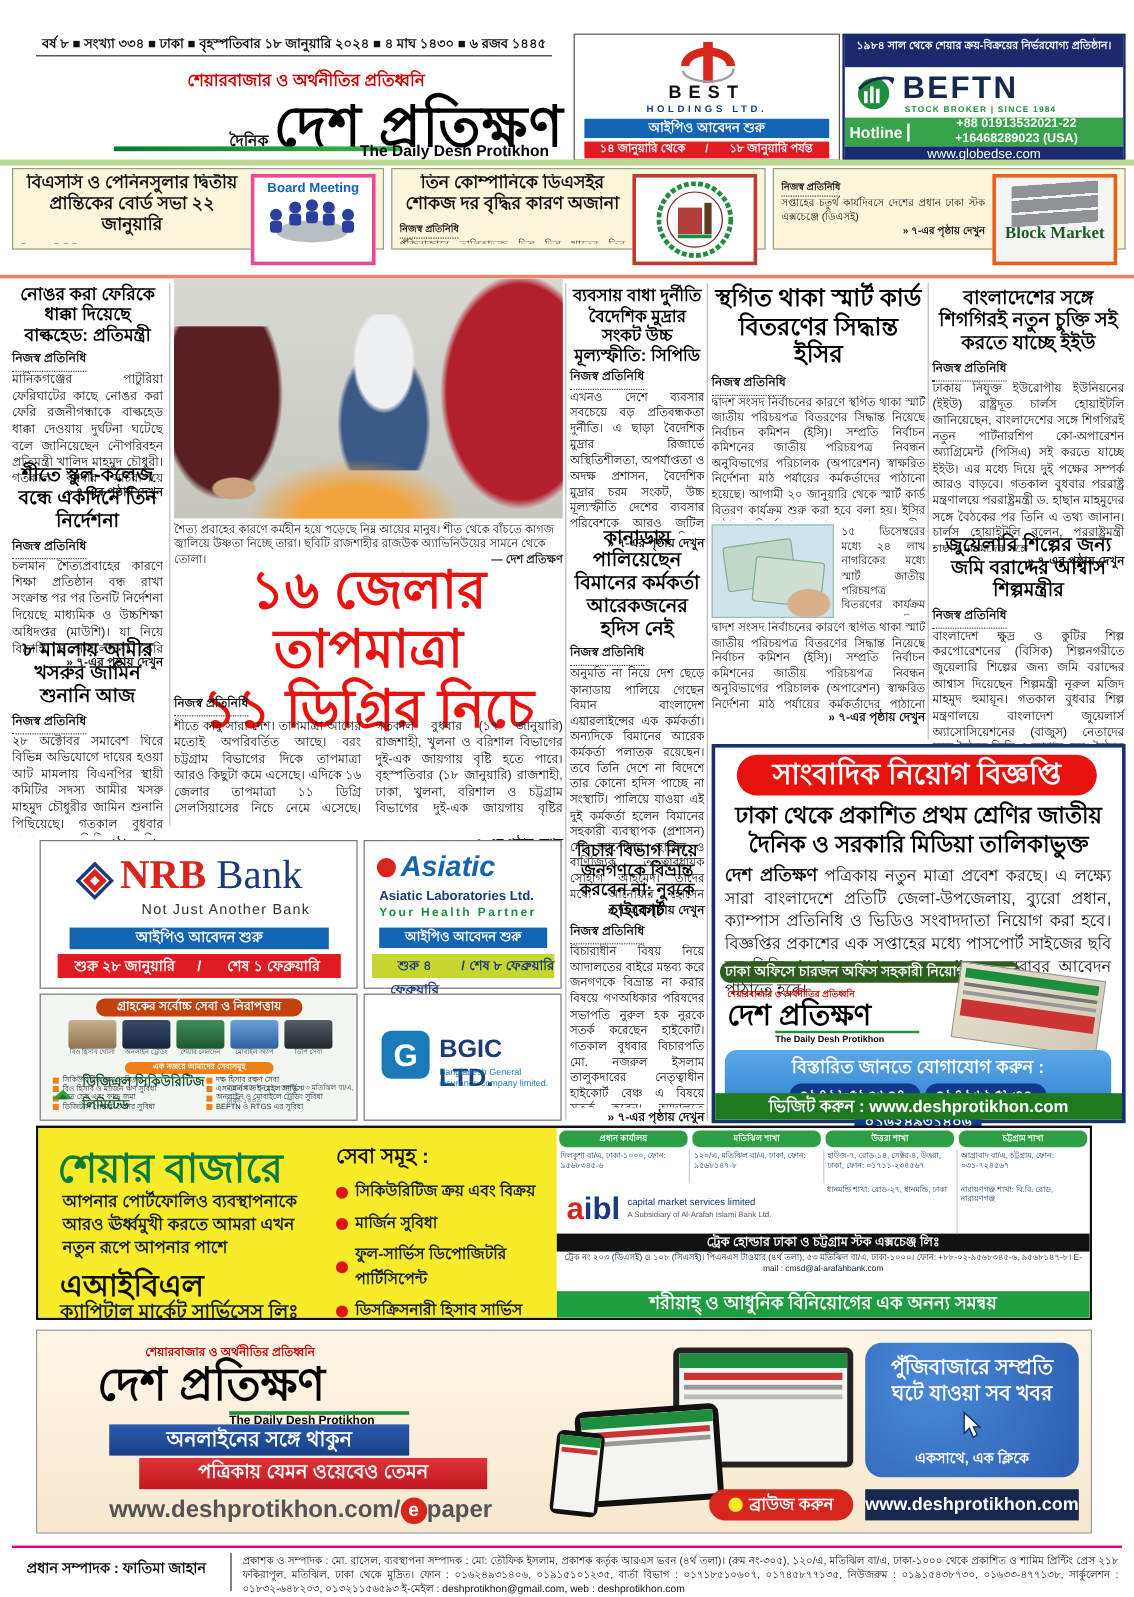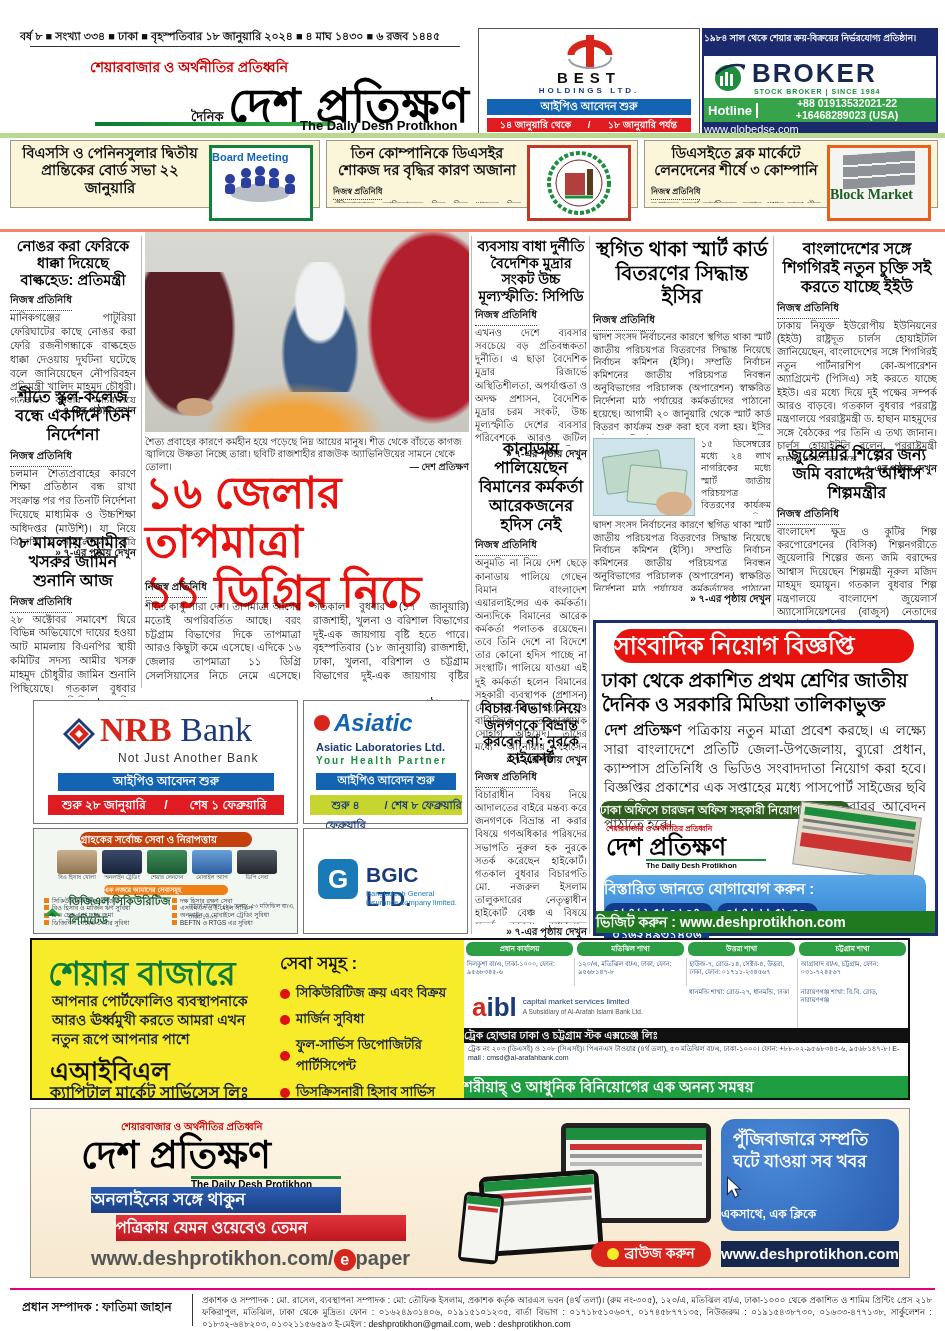--- a/index.html
+++ b/index.html
@@ -1,19 +1,19 @@
 <!DOCTYPE html>
 <html><head>
 <meta charset="utf-8">
 <style>
   html,body{margin:0;padding:0;background:#ffffff;}
   #page{position:relative;width:945px;height:1331px;background:#ffffff;overflow:hidden;
         font-family:"Liberation Sans","DejaVu Sans",sans-serif;color:#111;}
   .abs{position:absolute;}
-  .ctr{text-align:left;}
+  .ctr{text-align:center;}
   .hl{font-weight:bold;line-height:1.18;text-align:center;color:#000;}
   .byline{font-weight:bold;font-size:10px;border-bottom:1px dotted #444;display:inline-block;padding-bottom:1px;}
   .body{font-size:10.3px;line-height:1.34;text-align:justify;overflow:hidden;}
   .cont{font-weight:bold;font-size:10px;text-align:right;}
   .vline{position:absolute;width:1px;background:#bbb;}
   .teaser{position:absolute;top:140px;height:68px;background:#fbf5d9;border:1px solid #9a9a87;box-sizing:border-box;display:flex;padding:4px 6px;gap:6px;}
   .teaser .txt{flex:1;overflow:hidden;}
   .teaser h3{margin:0;font-size:14.5px;line-height:1.2;text-align:center;font-weight:bold;}
   .teaser .tb{font-size:8.5px;line-height:1.3;text-align:justify;}
   .teaser .tc{font-size:8.5px;font-weight:bold;text-align:right;}
@@ -65,42 +65,42 @@
   <div class="adbox" style="left:702px;top:28px;width:236px;height:106px;border:2px solid #1a2a6c;">
     <div class="abs ctr" style="left:0;top:0;width:100%;height:26px;background:#1a2a6c;color:#fff;font-size:9px;font-weight:bold;line-height:1.35;padding-top:2px;box-sizing:border-box;" data-bind="ad_globe.header">১৯৮৪ সাল থেকে শেয়ার ক্রয়-বিক্রয়ের নির্ভরযোগ্য প্রতিষ্ঠান।</div>
     <svg class="abs" style="left:8px;top:30px;" width="36" height="32" viewBox="0 0 36 32">
       <circle cx="16" cy="18" r="13" fill="#1e8e3e"></circle>
       <rect x="8" y="16" width="3" height="10" fill="#fff"></rect>
         <rect x="13" y="12" width="3" height="14" fill="#fff"></rect>
         <rect x="18" y="14" width="3" height="12" fill="#fff"></rect>
       <path d="M4 14 Q 16 2 33 6" fill="none" stroke="#16284e" stroke-width="2.5"></path>
       <path d="M33 6 l-5 0 l4 4 z" fill="#16284e"></path>
     </svg>
-    <div class="abs" style="left:48px;top:28px;font-size:26px;font-weight:bold;color:#16284e;letter-spacing:2px;" data-bind="ad_globe.brand">BROKER</div>
+    <div class="abs" style="left:48px;top:28px;font-size:26px;font-weight:bold;color:#16284e;letter-spacing:2px;" data-bind="ad_globe.brand">BEFTN</div>
     <div class="abs" style="left:50px;top:58px;font-size:7px;font-weight:bold;color:#1e8e3e;letter-spacing:1px;" data-bind="ad_globe.sub">STOCK BROKER  |  SINCE 1984</div>
     <div class="abs" style="left:0;top:68px;width:100%;height:24px;background:#37a34a;color:#fff;display:flex;align-items:center;">
       <span style="font-size:13px;font-weight:bold;padding:0 4px;border-right:2px solid #fff;" data-bind="ad_globe.hotline_label">Hotline</span>
       <span style="flex:1;text-align:center;font-size:10.5px;font-weight:bold;line-height:1.1;">
         <span data-bind="ad_globe.phone1">+88 01913532021-22</span><br>
         <span data-bind="ad_globe.phone2">+16468289023 (USA)</span>
       </span>
     </div>
     <div class="abs ctr" style="left:0;top:92px;width:100%;height:14px;background:#1a2a6c;color:#fff;font-size:11px;font-weight:normal;line-height:14px;" data-bind="ad_globe.web">www.globedse.com</div>
   </div>
 
   <div class="abs" style="left:0;top:133px;width:945px;height:5px;background:#b9da8e;"></div>
 
   <div class="teaser" style="left:10px;width:310px;">
     <div class="txt">
       <h3 data-bind="teasers.0.headline">বিএসসি ও পেনিনসুলার দ্বিতীয় প্রান্তিকের বোর্ড সভা ২২ জানুয়ারি</h3>
       <span class="byline" style="font-size:8px;" data-bind="common.byline">নিজস্ব প্রতিনিধি</span>
       <div class="tb" data-bind="teasers.0.body">পুঁজিবাজারে তালিকাভুক্ত ভিন্ন ভিন্ন খাতের দুই কোম্পানির বোর্ড সভার তারিখ ঘোষণা করা হয়েছে। কোম্পানি দুটো হলো:</div>
       
     </div>
-    <div class="timg" style="border:3px solid #15803d;position:relative;">
+    <div class="timg" style="border:3px solid #ec4899;position:relative;">
       <div class="ctr" style="color:#1464b4;font-weight:bold;font-size:11px;margin-top:3px;" data-bind="teasers.0.image_label">Board Meeting</div>
       <svg width="96" height="46" viewBox="0 0 96 46">
         <ellipse cx="48" cy="30" rx="30" ry="9" fill="#b9bec4"></ellipse>
         <g fill="#2a3f9e">
           <circle cx="18" cy="16" r="5"></circle>
             <circle cx="34" cy="10" r="5"></circle>
             <circle cx="48" cy="8" r="5"></circle>
             <circle cx="62" cy="10" r="5"></circle>
             <circle cx="78" cy="16" r="5"></circle>
           <rect x="13" y="21" width="10" height="10" rx="3"></rect>
@@ -126,21 +126,20 @@
         <circle cx="32" cy="32" r="23" fill="#fff" stroke="#7a1f1f" stroke-width="1"></circle>
         <rect x="18" y="22" width="20" height="22" fill="#a61c1c" opacity="0.85"></rect>
         <rect x="40" y="18" width="6" height="26" fill="#5b3b1e"></rect>
         <path d="M18 46 h28" stroke="#1e8e3e" stroke-width="3"></path>
       </svg>
     </div>
   </div>
 
   <div class="teaser" style="left:644px;width:294px;">
     <div class="txt">
-      <h3 data-bind="teasers.2.headline">ডিএসইতে ব্লক মার্কেটে লেনদেনের শীর্ষে ৩ কোম্পানি</h3>
       <span class="byline" style="font-size:8px;" data-bind="common.byline">নিজস্ব প্রতিনিধি</span>
       <div class="tb" data-bind="teasers.2.body">সপ্তাহের চতুর্থ কার্যদিবসে দেশের প্রধান ঢাকা স্টক এক্সচেঞ্জে (ডিএসই)</div>
       <div class="tc" data-bind="common.more">» ৭-এর পৃষ্ঠায় দেখুন</div>
     </div>
     <div class="timg" style="border:3px solid #e8611c;position:relative;background:#f4f4f2;">
       <div style="margin:5px auto 0;width:72px;height:34px;background:
            repeating-linear-gradient(0deg,#8f9296 0 10px,#f4f4f2 10px 12px),
            repeating-linear-gradient(90deg,#9aa0a4 0 16px,#f4f4f2 16px 18px);transform:skewY(-4deg);"></div>
       <div class="ctr" style="color:#1b5e20;font-weight:bold;font-size:14px;font-family:'Liberation Serif',serif;" data-bind="teasers.2.image_label">Block Market</div>
     </div>

